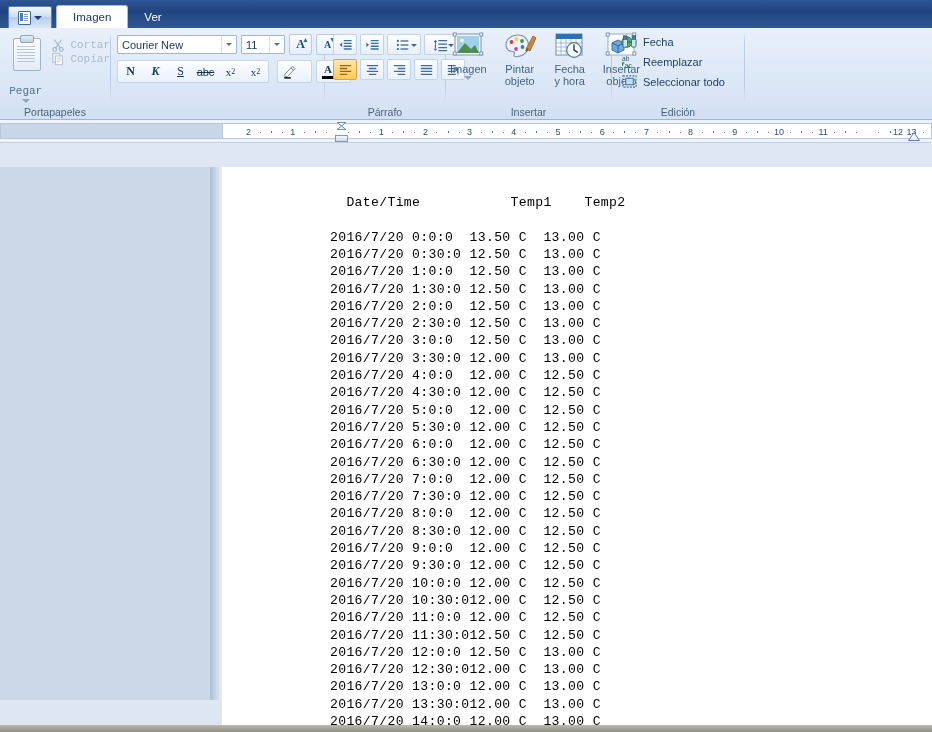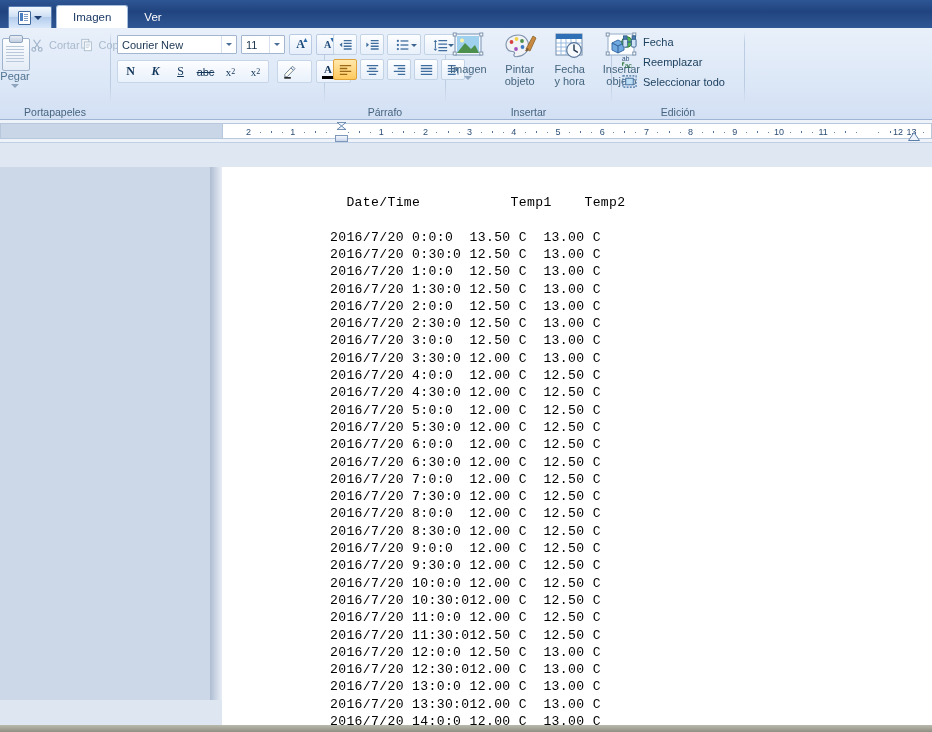--- a/index.html
+++ b/index.html
@@ -114,24 +114,24 @@
     background:linear-gradient(to bottom,#fdfefe,#e4ecf6);
     border:1px solid #9fb3cc;border-radius:2px;
   }
   .clipimg .clip{
     position:absolute;left:9px;top:0px;width:12px;height:6px;
     background:linear-gradient(to bottom,#e9eef5,#c2cfdf);
     border:1px solid #8ea4c0;border-radius:2px;
   }
   .clipimg .lines{position:absolute;left:6px;top:11px;width:18px;height:1px;background:#b9c7da;
     box-shadow:0 3px 0 #b9c7da,0 6px 0 #b9c7da,0 9px 0 #b9c7da,0 12px 0 #b9c7da,0 15px 0 #b9c7da;}
-  .paste-lbl{font-size:11px;color:#51738f;margin-top:1px;}
+  .paste-lbl{font-size:11px;color:#51738f;margin-top:16px;font-family:Liberation Mono, monospace;}
   .paste-caret{width:0;height:0;margin-top:2px;
     border-left:4px solid transparent;border-right:4px solid transparent;border-top:4px solid #8fa4bd;}
-  .clipcmds{display:flex;flex-direction:row;padding-top:5px;}
+  .clipcmds{display:flex;flex-direction:column;padding-top:5px;font-family:Liberation Mono, monospace;}
   .cmd{display:flex;align-items:center;gap:5px;font-size:11px;color:#a9bacd;white-space:nowrap;}
   .cmd .ci{width:14px;height:14px;display:block;}
 
   
   .g-font{width:213px;}
   .g-font .gbody{flex-direction:column;gap:5px;padding-left:6px;padding-top:6px;}
   .row{display:flex;align-items:center;gap:4px;}
   .combo{
     height:19px;box-sizing:border-box;background:#fff;border:1px solid #a3b6cf;
     display:flex;align-items:center;padding-left:4px;font-size:11px;color:#18334f;

